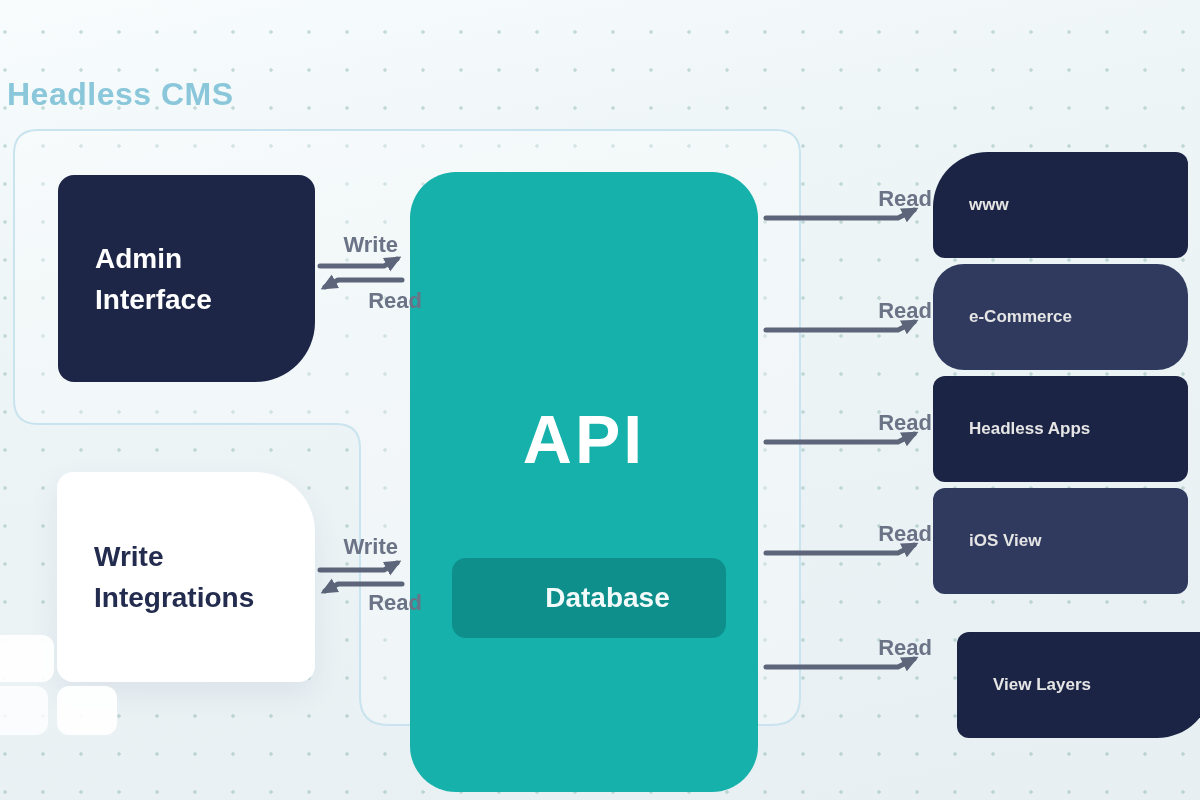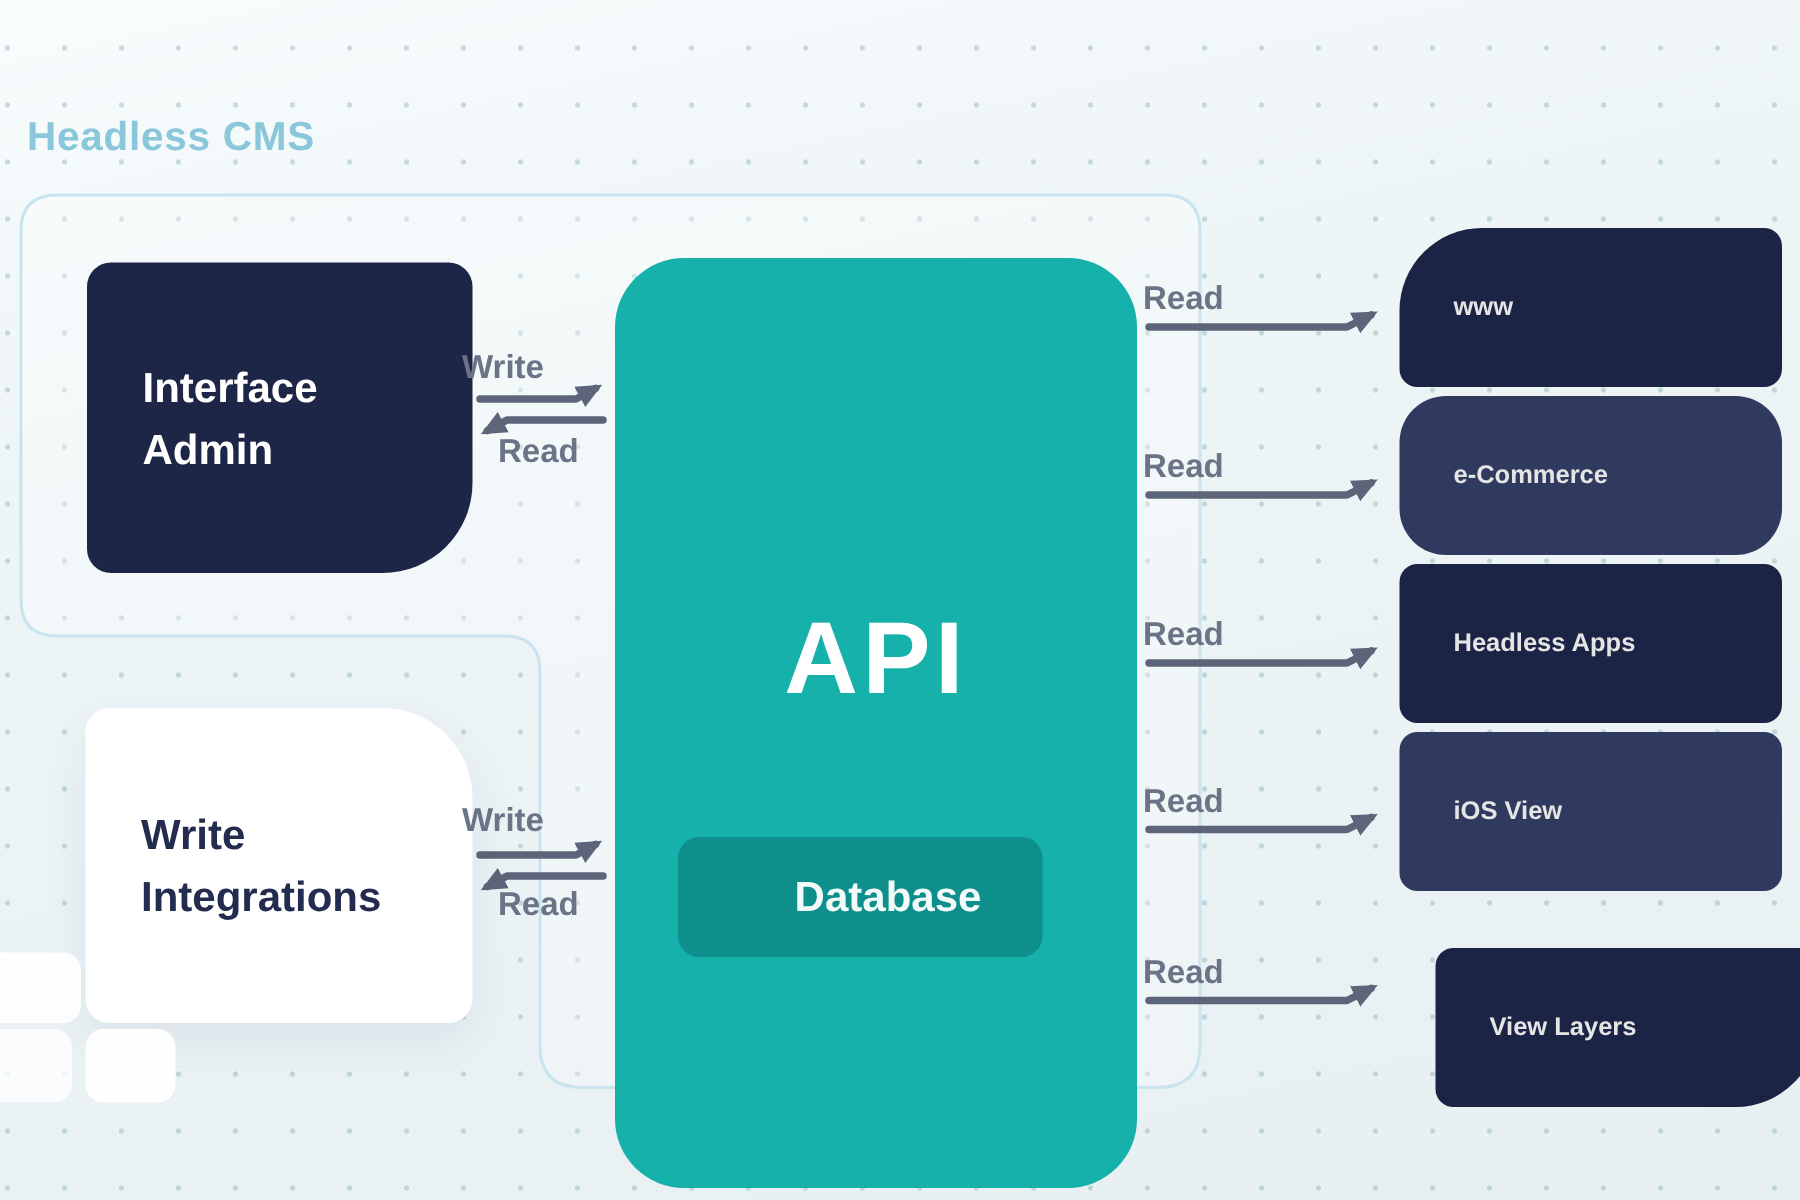--- a/index.html
+++ b/index.html
@@ -13,22 +13,22 @@
     background-image:
       radial-gradient(circle, rgba(122,170,164,0.38) 1.5px, rgba(122,170,164,0) 2px),
       linear-gradient(168deg, #f8fcfd 0%, #eef5f7 30%, #e7eff2 100%);
     background-size: 38px 38px, 100% 100%;
     background-position: 24px 13px, 0 0;
     overflow: hidden;
   }
 
   .diagram-title {
     position: absolute;
-    left: 18px; top: 76px;
-    font-size: 27px;
+    left: 7px; top: 76px;
+    font-size: 32px;
     font-weight: 700;
     letter-spacing: 0.5px;
     color: #8ac7da;
   }
 
   svg.connectors {
     position: absolute;
     left: 0; top: 0;
     width: 1200px; height: 800px;
     z-index: 1;
@@ -80,21 +80,21 @@
     width: 100%;
     text-align: center;
     color: #ffffff;
     font-size: 68px;
     font-weight: 700;
     letter-spacing: 3px;
   }
 
   .node-database {
     left: 452px; top: 558px;
-    width: 243px; height: 80px;
+    width: 274px; height: 80px;
     background: #0e8f8c;
     border-radius: 14px;
     align-items: center;
     color: #f2fbfa;
     font-size: 28px;
     font-weight: 700;
     z-index: 3;
     padding-left: 37px;
   }
 
@@ -118,21 +118,21 @@
   .client-2 { top: 376px; }
   .client-3 { top: 488px; }
   .client-4 { top: 632px; border-radius: 12px 12px 55px 12px; margin-left: 24px; }
 
   .flow-label {
     position: absolute;
     z-index: 3;
     color: #6b7386;
     font-size: 22px;
     font-weight: 700;
-    text-align: left;
+    text-align: right;
   }
 
   .read-right { left: 762px; width: 170px; }
   .rr-0 { top: 186px; }
   .rr-1 { top: 298px; }
   .rr-2 { top: 410px; }
   .rr-3 { top: 521px; }
   .rr-4 { top: 635px; }
 
   .wl-1 { left: 308px; width: 90px; top: 232px; }
@@ -173,22 +173,22 @@
     <path d="M 402,584 L 338,584 L 325,591" fill="none" stroke="#5c6579" stroke-width="5" stroke-linecap="round" stroke-linejoin="round" marker-end="url(#arrowhead)"></path>
 
     <path d="M 766,218 L 898,218 L 914,210" fill="none" stroke="#5c6579" stroke-width="5" stroke-linecap="round" stroke-linejoin="round" marker-end="url(#arrowhead)"></path>
     <path d="M 766,330 L 898,330 L 914,322" fill="none" stroke="#5c6579" stroke-width="5" stroke-linecap="round" stroke-linejoin="round" marker-end="url(#arrowhead)"></path>
     <path d="M 766,442 L 898,442 L 914,434" fill="none" stroke="#5c6579" stroke-width="5" stroke-linecap="round" stroke-linejoin="round" marker-end="url(#arrowhead)"></path>
     <path d="M 766,553 L 898,553 L 914,545" fill="none" stroke="#5c6579" stroke-width="5" stroke-linecap="round" stroke-linejoin="round" marker-end="url(#arrowhead)"></path>
     <path d="M 766,667 L 898,667 L 914,659" fill="none" stroke="#5c6579" stroke-width="5" stroke-linecap="round" stroke-linejoin="round" marker-end="url(#arrowhead)"></path>
   </svg>
 
   <div class="node node-admin">
+    <span>Admin</span>
     <span>Interface</span>
-    <span>Admin</span>
   </div>
 
   <div class="node node-custom">
     <span>Write</span>
     <span>Integrations</span>
   </div>
 
   <div class="node node-api">
     <div class="api-label">API</div>
   </div>

